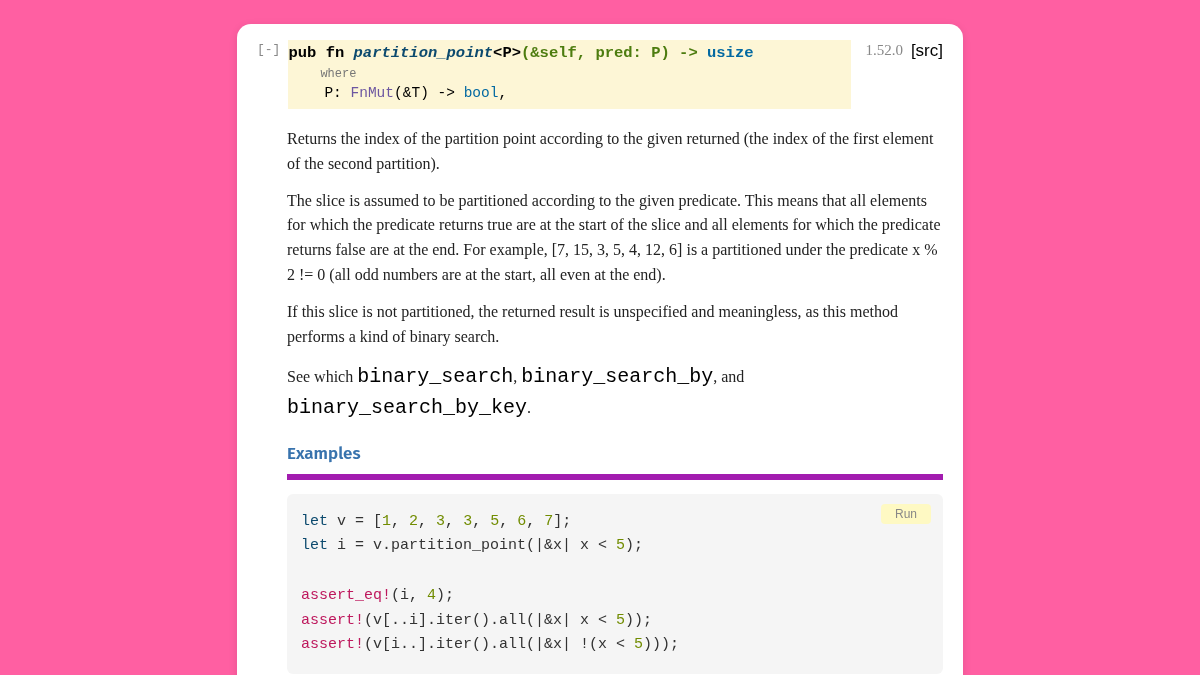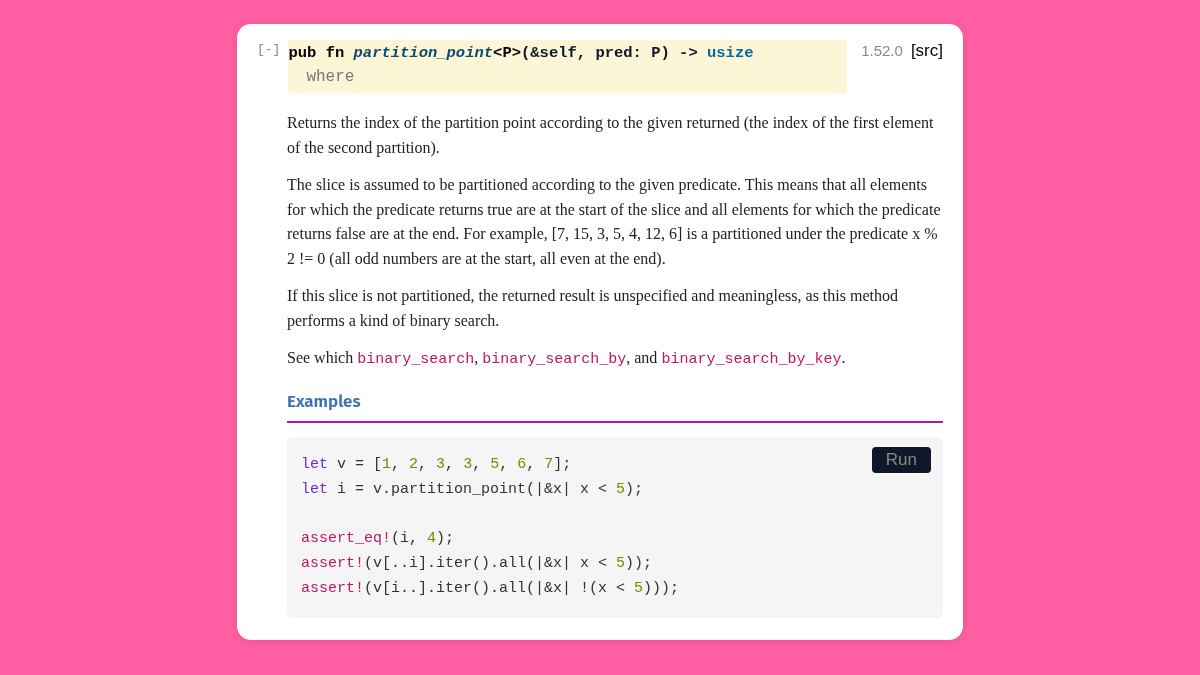--- a/index.html
+++ b/index.html
@@ -34,31 +34,31 @@
     cursor: pointer;
   }
   .sig-block {
     flex: 1;
     background: #fdf6d6;
     padding: 2px 4px 4px 0;
     margin-right: 6px;
     line-height: 1.5;
   }
   .sig-line1 { font-size: 15.5px; font-weight: bold; }
-  .sig-line2 { font-size: 16px; padding-left: 18px; }
+  .sig-line2 { font-size: 12px; padding-left: 32px; }
   .sig-line3 { font-size: 14.5px; padding-left: 36px; }
   .kw { color: #000; text-align: right; }
   .fn-name { color: #0c4a6e; font-style: italic; }
   .generic { color: #000; }
   .type-prim { color: #0369a1; }
   .trait { color: #6d57a1; }
-  .punct { color: #0f172a; }
+  .punct { color: #4d7c0f; }
   .version {
     color: #888;
-    font-family: Liberation Sans, sans-serif;
+    font-family: Liberation Serif, serif;
     font-size: 15px;
     padding-top: 2px;
     white-space: nowrap;
   }
   .src-link {
     font-family: -apple-system, BlinkMacSystemFont, 'Segoe UI', sans-serif;
     font-size: 17px;
     color: #000;
     padding-top: 1px;
     white-space: nowrap;
@@ -66,57 +66,57 @@
   }
   .docblock {
     padding: 8px 0 0 30px;
     font-size: 16px;
     color: #222;
     line-height: 1.55;
   }
   .docblock p { margin: 10px 0 12px 0; }
   .sans-link {
     font-family: 'SFMono-Regular', Consolas, 'Liberation Mono', Menlo, monospace;
-    color: #be185d;
-    font-size: 15px;
+    color: #000000;
+    font-size: 20px;
     cursor: pointer;
   }
   .section-header {
     font-family: 'Fira Sans', -apple-system, BlinkMacSystemFont, 'Segoe UI', sans-serif;
     font-weight: 600;
     color: #3873ad;
     font-size: 17px;
-    border-bottom: 2px solid #a21caf;
+    border-bottom: 6px solid #a21caf;
     padding-bottom: 6px;
     margin: 18px 0 14px 0;
   }
   .code-example {
     position: relative;
     background: #f5f5f5;
     border-radius: 6px;
     padding: 16px 14px;
     font-family: 'SFMono-Regular', Consolas, 'Liberation Mono', Menlo, monospace;
     font-size: 15px;
     line-height: 1.65;
     color: #333;
   }
   .run-btn {
     position: absolute;
     top: 10px;
     right: 12px;
-    background: #0f172a;
+    background: #fef9c3;
     color: #888;
     font-family: -apple-system, BlinkMacSystemFont, 'Segoe UI', sans-serif;
-    font-size: 17px;
+    font-size: 12px;
     padding: 3px 14px;
     border-radius: 4px;
     border: none;
     cursor: pointer;
   }
-  .c-kw { color: #6d28d9; }
+  .c-kw { color: #0c4a6e; }
   .c-num { color: #718c00; }
   .c-macro { color: #be185d; }
   .blank-line { height: 1.65em; }
 </style>
 </head>
 <body>
 
 <div class="card">
 
   <div class="sig-row">
@@ -124,20 +124,23 @@
     <div class="sig-block">
       <div class="sig-line1">
         <span class="kw">pub</span>
         <span> </span>
         <span class="kw">fn</span>
         <span> </span>
         <span class="fn-name">partition_point</span><span class="generic">&lt;P&gt;</span><span class="punct">(&amp;self, pred: P) -&gt; </span><span class="type-prim">usize</span>
       </div>
       <div class="sig-line2">
         <span class="kw" style="font-weight:normal;color:#777">where</span>
+      </div>
+      <div class="sig-line3">
+        <span>P: </span><span class="trait">FnMut</span><span>(&amp;T) -&gt; </span><span class="type-prim">bool</span><span>,</span>
       </div>
     </div>
     <span class="version">1.52.0</span>
     <span class="src-link">[src]</span>
   </div>
 
   <div class="docblock">
     <p>Returns the index of the partition point according to the given returned (the index of the first element of the second partition).</p>
     <p>The slice is assumed to be partitioned according to the given predicate. This means that all elements for which the predicate returns true are at the start of the slice and all elements for which the predicate returns false are at the end. For example, [7, 15, 3, 5, 4, 12, 6] is a partitioned under the predicate x % 2 != 0 (all odd numbers are at the start, all even at the end).</p>
     <p>If this slice is not partitioned, the returned result is unspecified and meaningless, as this method performs a kind of binary search.</p>

